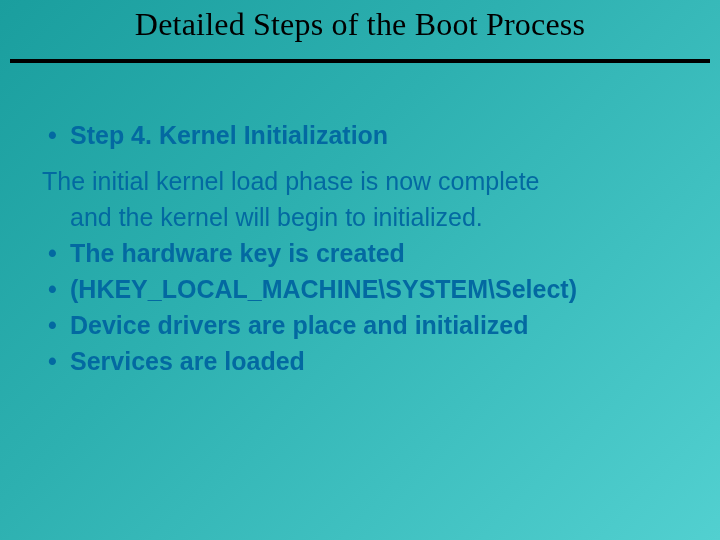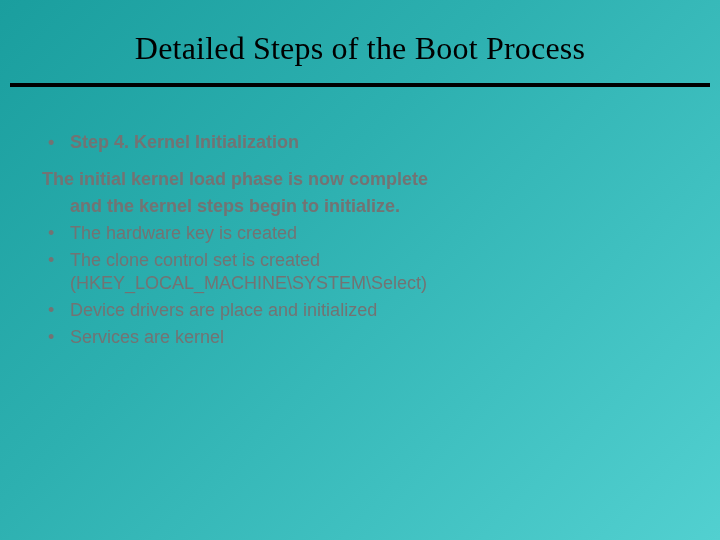--- a/index.html
+++ b/index.html
@@ -16,65 +16,65 @@
   .slide {
     width: 720px;
     height: 540px;
     position: relative;
     box-sizing: border-box;
   }
   .title {
     font-size: 32px;
     color: #000;
     text-align: center;
-    padding-top: 30px;
+    padding-top: 6px;
     padding-bottom: 16px;
     font-weight: normal;
     letter-spacing: 0.2px;
   }
   .rule {
     height: 4px;
     background: #000;
     width: 700px;
     margin-left: 10px;
   }
   .content {
     font-family: Arial, Helvetica, sans-serif;
-    color: #737373;
-    padding: 44px 42px 0 42px;
-    font-size: 18px;
+    color: #0369a1;
+    padding: 56px 42px 0 42px;
+    font-size: 25px;
     line-height: 1.28;
   }
   .step-head {
     font-weight: bold;
     margin: 0 0 14px 0;
     padding-left: 28px;
     position: relative;
   }
   .step-head::before {
     content: "•";
     position: absolute;
     left: 6px;
     top: 0;
   }
   .para {
     margin: 0 0 4px 0;
     padding-left: 0;
-    font-weight: bold;
   }
   .para-indent {
     padding-left: 28px;
   }
   .para2 {
     margin: 0 0 4px 0;
   }
   ul.bullets {
     list-style: none;
     margin: 0;
     padding: 0;
+    font-weight: bold;
   }
   ul.bullets li {
     position: relative;
     padding-left: 28px;
     margin: 0 0 4px 0;
   }
   ul.bullets li::before {
     content: "•";
     position: absolute;
     left: 6px;
@@ -87,30 +87,29 @@
 </style>
 </head>
 <body>
 
 <div class="slide">
   <div class="title">Detailed Steps of the Boot Process</div>
   <div class="rule"></div>
   <div class="content">
     <p class="step-head">Step 4.   Kernel Initialization</p>
     <p class="para">The initial kernel load phase is now complete</p>
-    <p class="para para-indent">and the kernel steps begin to initialize.</p>
+    <p class="para para-indent">and the kernel will begin to initialized.</p>
     <ul class="bullets">
       <li>
         <span>The hardware key is created</span>
       </li>
       <li>
-        <span>The clone control set is created</span>
         <span class="sub">(HKEY_LOCAL_MACHINE\SYSTEM\Select)</span>
       </li>
       <li>
         <span>Device drivers are place and initialized</span>
       </li>
       <li>
-        <span>Services are kernel</span>
+        <span>Services are loaded</span>
       </li>
     </ul>
   </div>
 </div>
 
 </body></html>

